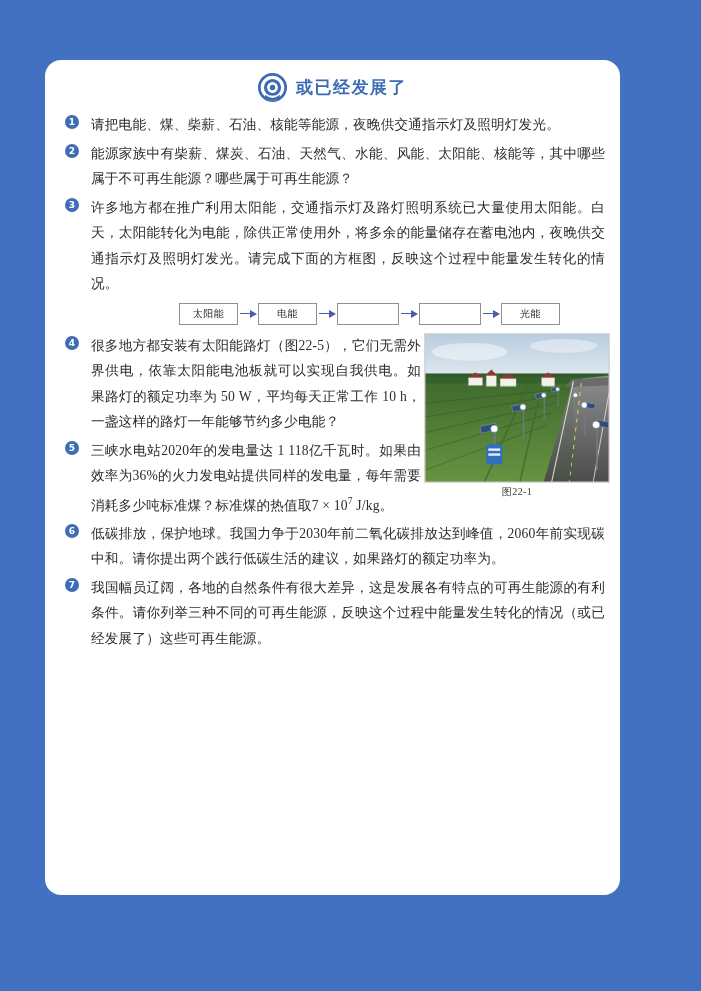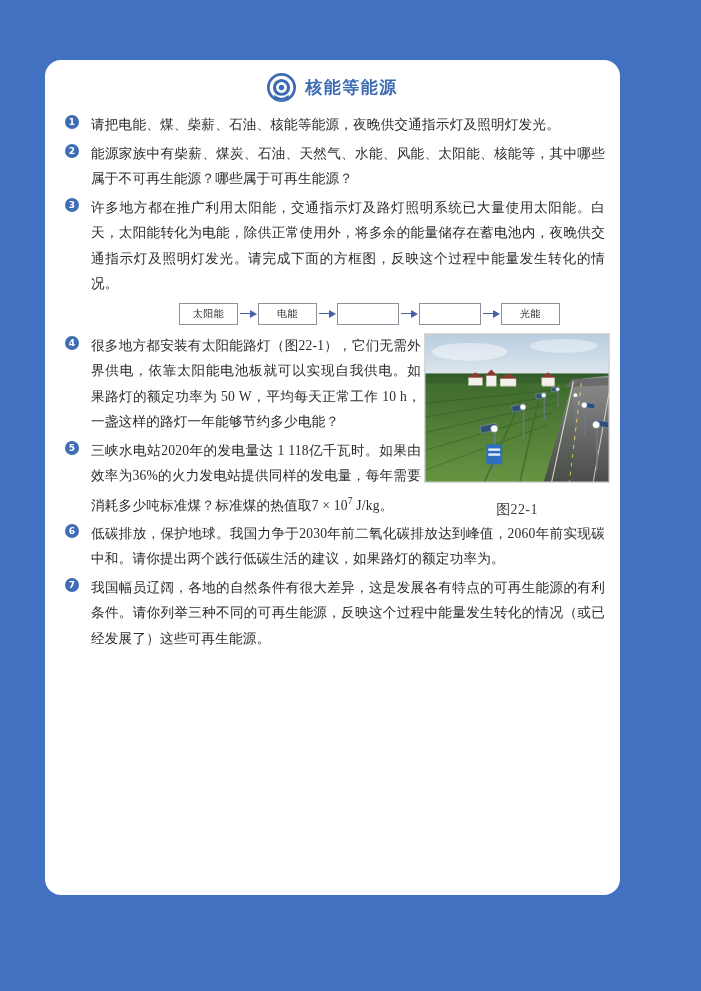--- a/index.html
+++ b/index.html
@@ -116,43 +116,43 @@
     position: absolute;
     left: 379px; top: 273px;
     width: 186px;
   }
   #photo {
     width: 186px; height: 150px;
     display: block;
     border: 1px solid #d8d8d8;
   }
   #figcap {
-    margin-top: 18px;
+    margin-top: 2px;
     text-align: center;
-    font-size: 14px;
+    font-size: 10px;
     color: #3a3a3a;
     letter-spacing: 0.4px;
   }
 </style>
 </head>
 <body>
 
 <div id="page">
   <div id="card">
 
     <div id="header">
       <svg id="hdr-icon" viewBox="0 0 32 32">
         <circle cx="16" cy="16" r="14.5" fill="#ffffff" stroke="#3c6bb4" stroke-width="3"></circle>
         <circle cx="16" cy="16" r="9.5" fill="#3c6bb4"></circle>
         <circle cx="16" cy="16" r="6" fill="#ffffff"></circle>
         <circle cx="16" cy="16" r="3" fill="#3c6bb4"></circle>
         <rect x="9" y="25" width="14" height="5" fill="#ffffff"></rect>
         <path d="M8 24 Q16 31 24 24 L24 30 L8 30 Z" fill="#3c6bb4"></path>
       </svg>
-      <div id="hdr-title">核能等能源</div>
+      <div id="hdr-title">或已经发展了</div>
     </div>
 
     <div id="qlist">
 
       <div class="q">
         <div class="qnum">1</div>
         <div class="qbody">请把电能、煤、柴薪、石油、核能等能源，夜晚供交通指示灯及照明灯发光。</div>
       </div>
 
       <div class="q">
@@ -171,21 +171,21 @@
           <div class="fbox wide"></div>
           <div class="farrow"></div>
           <div class="fbox wide"></div>
           <div class="farrow"></div>
           <div class="fbox">光能</div>
         </div>
       </div>
 
       <div class="q">
         <div class="qnum">4</div>
-        <div class="qbody narrow">很多地方都安装有太阳能路灯（图22-1），它们无需外界供电，依靠太阳能电池板就可以实现自我供电。如果路灯的额定功率为 50 W，平均每天正常工作 10 h，一盏这样的路灯一年能够节约多少电能？</div>
+        <div class="qbody narrow">很多地方都安装有太阳能路灯（图22-5），它们无需外界供电，依靠太阳能电池板就可以实现自我供电。如果路灯的额定功率为 50 W，平均每天正常工作 10 h，一盏这样的路灯一年能够节约多少电能？</div>
       </div>
 
       <div class="q">
         <div class="qnum">5</div>
         <div class="qbody narrow"><span>三峡水电站2020年的发电量达 1 118亿千瓦时。如果由效率为36%的火力发电站提供同样的发电量，每年需要消耗多少吨标准煤？标准煤的热值取</span><span class="lat">7 × 10</span><span class="sup lat">7</span><span class="lat"> J/kg。</span></div>
       </div>
 
       <div class="q">
         <div class="qnum">6</div>
         <div class="qbody">低碳排放，保护地球。我国力争于2030年前二氧化碳排放达到峰值，2060年前实现碳中和。请你提出两个践行低碳生活的建议，如果路灯的额定功率为。</div>

